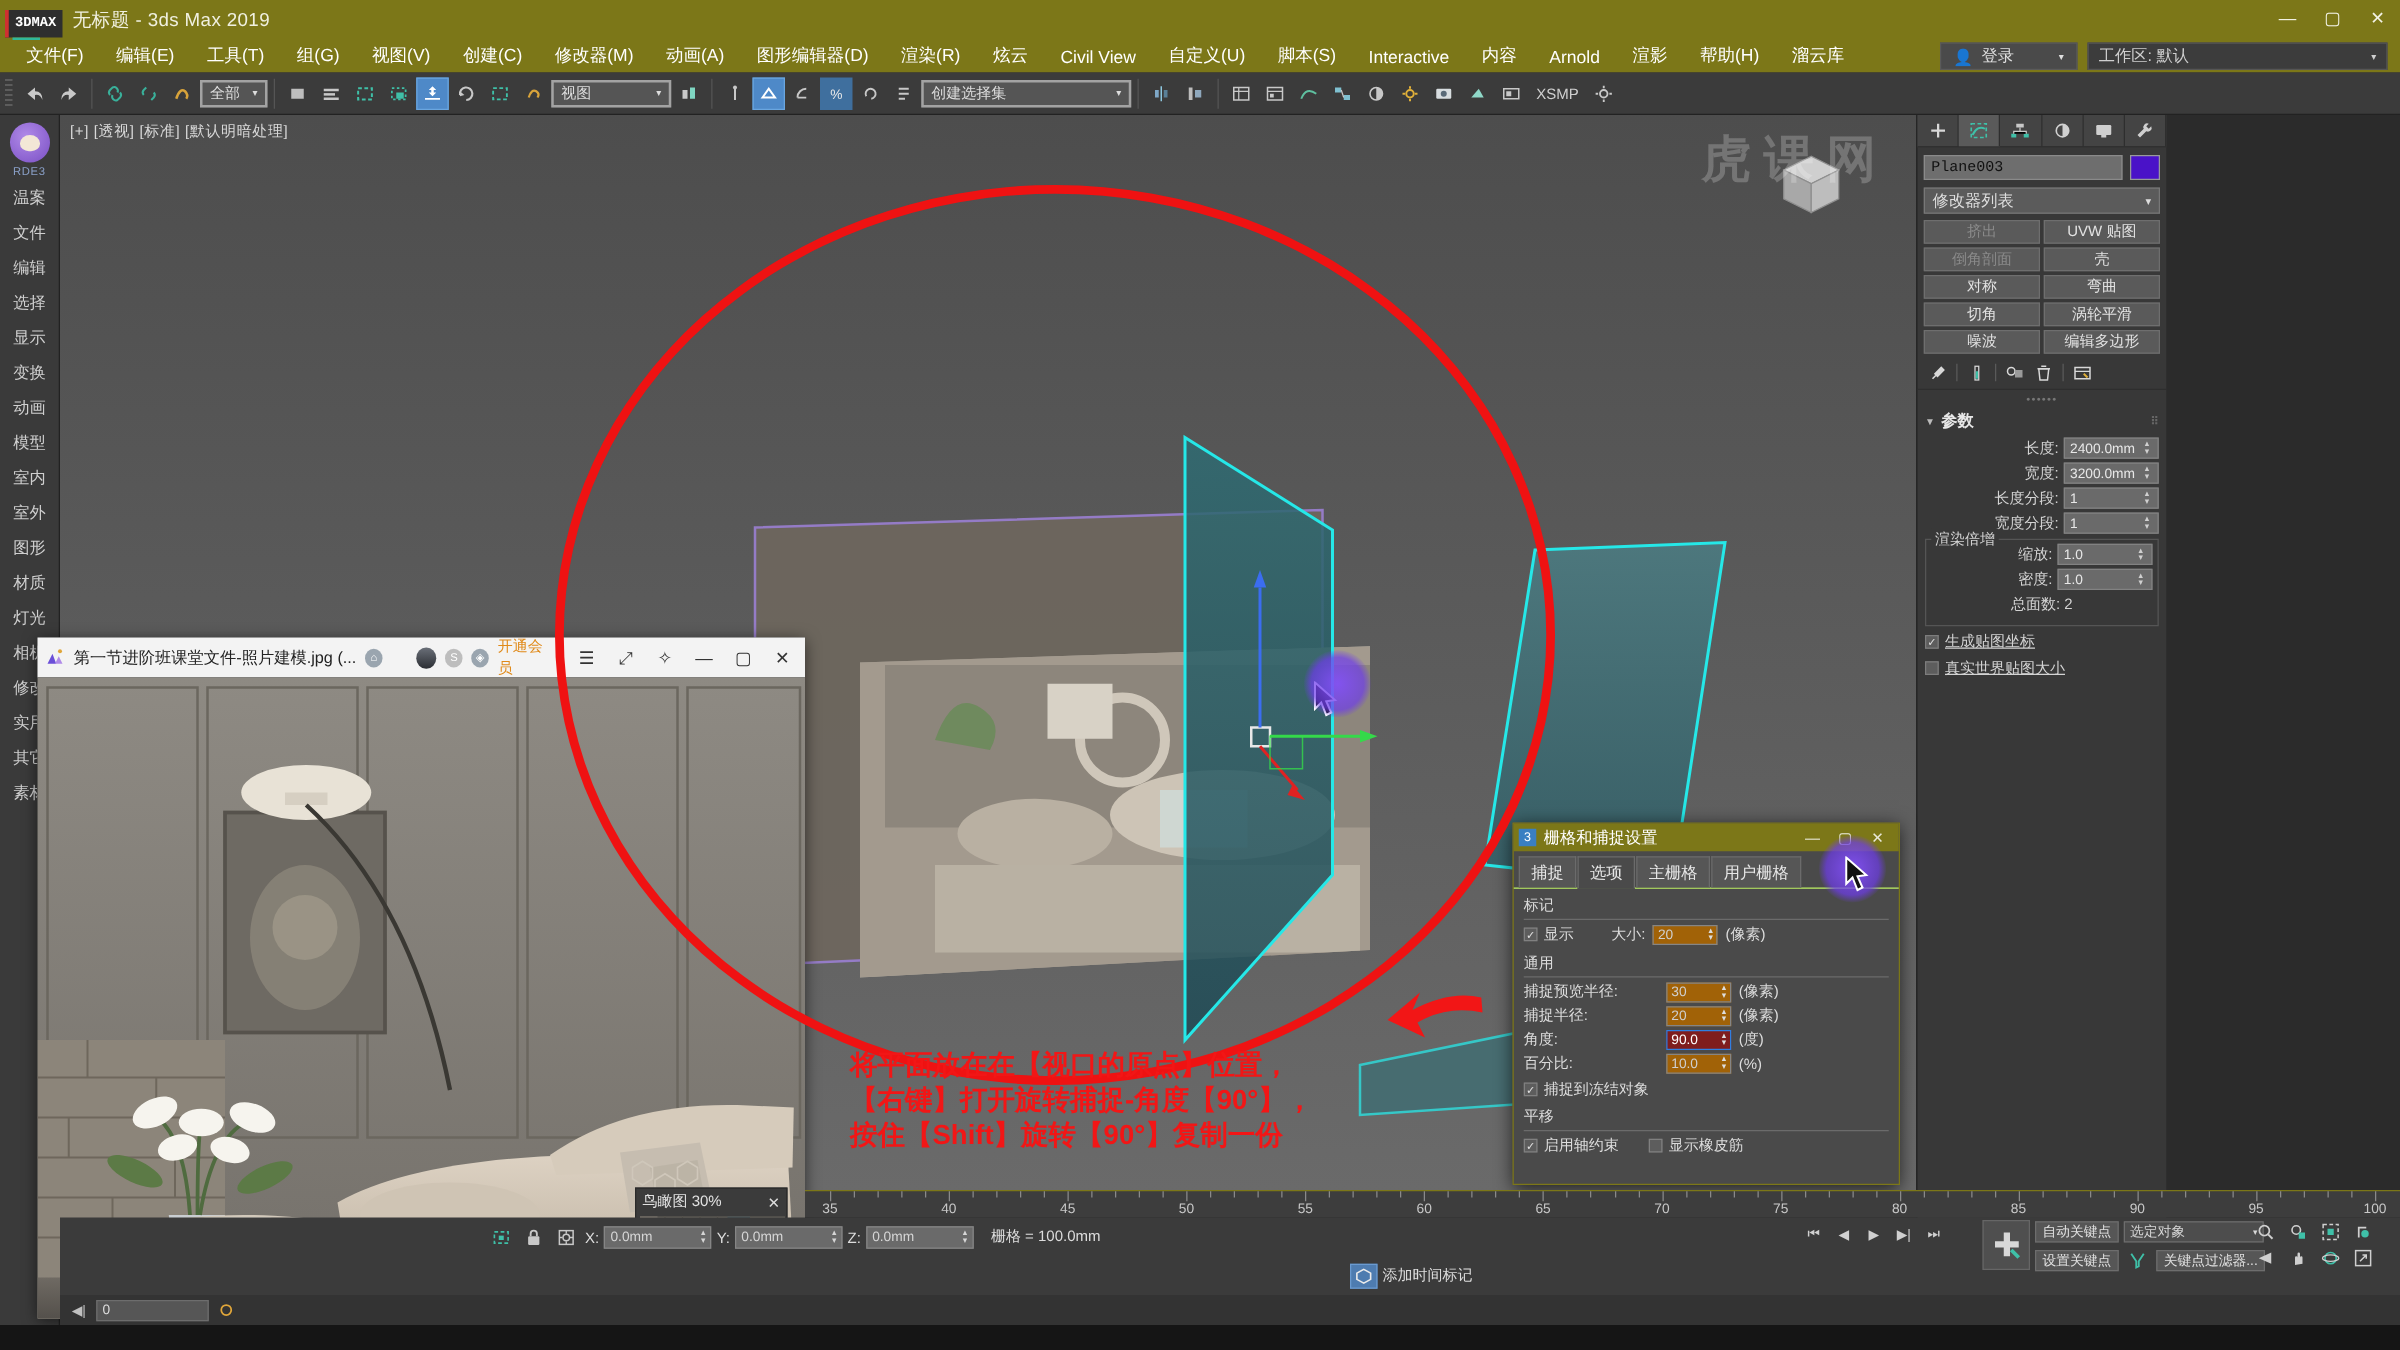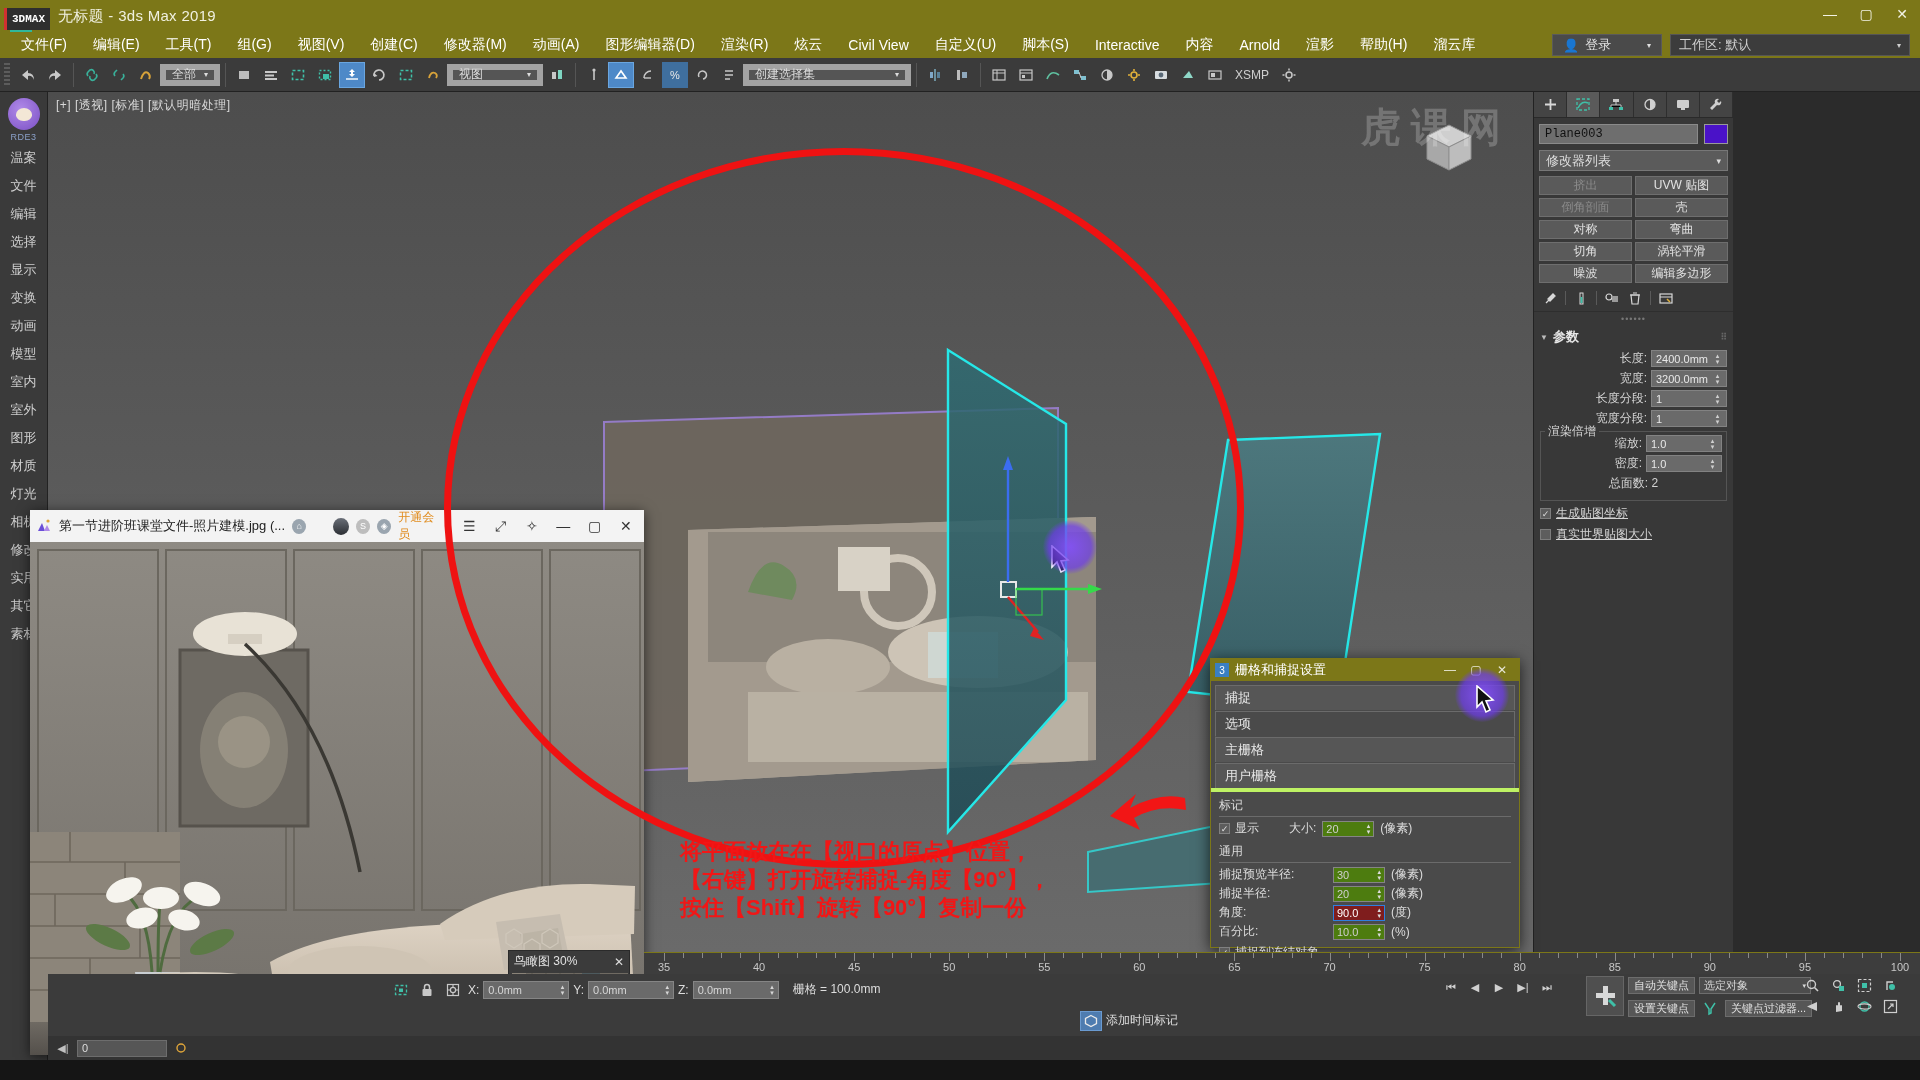--- a/index.html
+++ b/index.html
@@ -76,21 +76,21 @@
      margin-right: 4px; }
   .tb-btn {
     width: 26px; height: 26px; display: flex; align-items: center; justify-content: center;
     color: #cfcfcf; font-size: 14px; border: 1px solid transparent; position: relative;
   }
   .tb-btn svg { display:block; }
   .tb-btn.active { background: #4e89c8; border-color: #6aa6e0; }
   .tb-btn.act2 { background: #3f6f9e; }
   .tb-sep { width: 1px; height: 24px; background: #555; margin: 0 4px; }
   .tb-combo {
-    height: 22px; background: #555; border: 6px solid #a3a3a3; color: #ddd;
+    height: 22px; background: #555; border: 2px solid #a3a3a3; color: #ddd;
     font-size: 12px; display: flex; align-items: center; padding: 0 6px; min-width: 54px;
   }
   .tb-combo .caret { margin-left: auto; font-size: 8px; padding-left: 8px; }
   .tb-combo.wide { min-width: 96px; }
   .tb-combo.wider { min-width: 168px; }
   .tb-text { color: #cfcfcf; font-size: 12px; padding: 0 6px; }
 
   
   .viewport {
     position: absolute; left: 48px; top: 92px; width: 1485px; height: 860px;
@@ -251,33 +251,33 @@
   .sd-title {
     height: 22px; background: #7c7718; display: flex; align-items: center;
     padding: 0 4px; gap: 6px;
   }
   .sd-ico { width: 14px; height: 14px; background: #3a7fc2; color: #fff; font-size: 10px;
             display: flex; align-items: center; justify-content: center; }
   .sd-name { color: #fff; font-size: 13px; }
   .sd-btns { margin-left: auto; display: flex; }
   .sd-b { width: 26px; height: 20px; display: flex; align-items: center; justify-content: center;
           color: #e8e8d8; font-size: 12px; }
-  .sd-tabs { display: flex; padding: 4px 4px 0 4px; gap: 1px; border-bottom: 4px solid #bef264; flex-direction: column; }
+  .sd-tabs { display: flex; padding: 4px 4px 0 4px; gap: 1px; border-bottom: 1px solid #bef264; }
   .sd-tab {
     padding: 3px 9px; background: #565656; color: #e6e6e6; font-size: 13px;
     border: 1px solid #6b6b6b; border-bottom: none;
   }
   .sd-tab.sel { background: #4a4a4a; border-bottom: 1px solid #4a4a4a; margin-bottom: -1px; }
   .sd-body { padding: 2px 8px; }
   .sd-sect { color: #dcdcdc; font-size: 12px; margin-top: 3px; }
   .sd-hr { height: 1px; background: #6b6b6b; margin: 2px 0 3px 0; }
   .sd-row { display: flex; align-items: center; gap: 6px; margin: 2px 0; }
   .sd-lbl { color: #dcdcdc; font-size: 12px; }
   .sd-fld {
-    width: 52px; height: 16px; background: #4d7c0f; border: 1px solid #858585;
+    width: 52px; height: 16px; background: #a16207; border: 1px solid #858585;
     color: #cfcfcf; font-size: 11px; display: flex; align-items: center; padding: 0 3px;
   }
   .sd-fld.hi { background: #7f1d1d; color: #fff; border-color: #2f7fe0; }
   .sd-fld .sp { margin-left: auto; font-size: 7px; line-height: 6px;
                 display: flex; flex-direction: column; align-items: center; color: #ddd; }
   .sd-unit { color: #dcdcdc; font-size: 12px; }
   .sd-chk { display: flex; align-items: center; gap: 5px; }
   .sd-cb { width: 11px; height: 11px; background: #5d5d5d; border: 1px solid #808080;
            display: flex; align-items: center; justify-content: center; font-size: 9px; color: #e0e0e0; }
 

